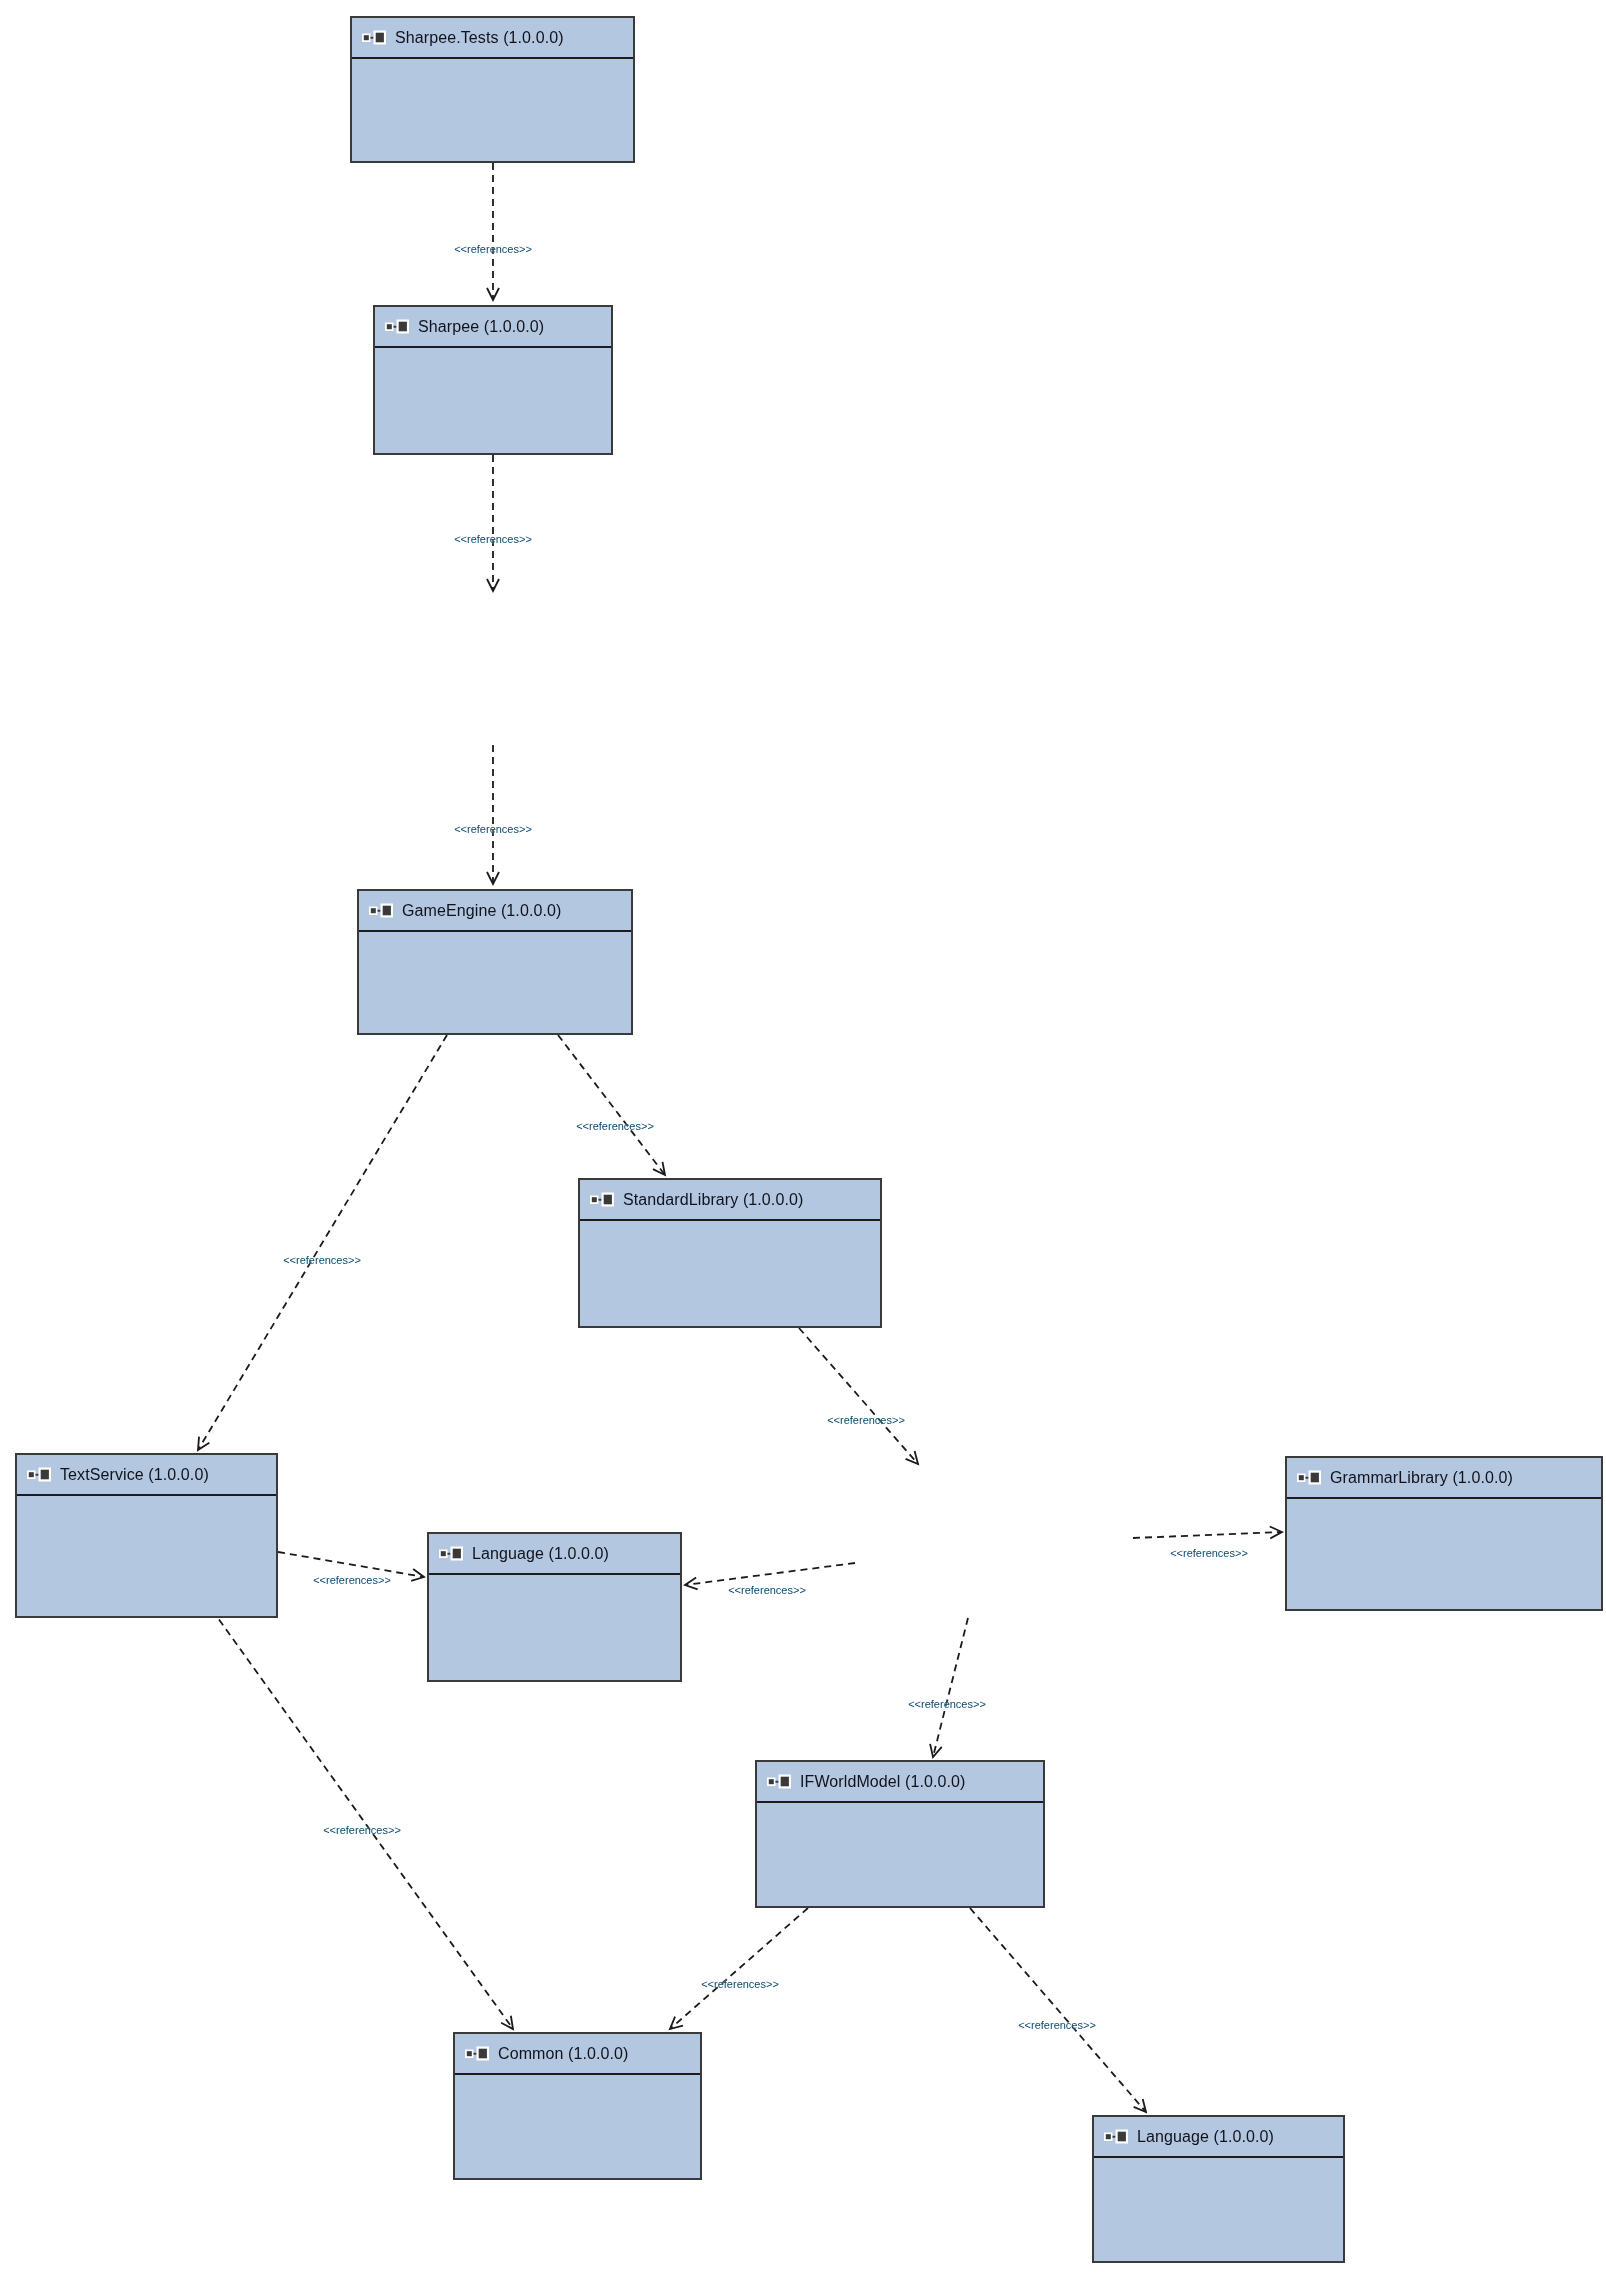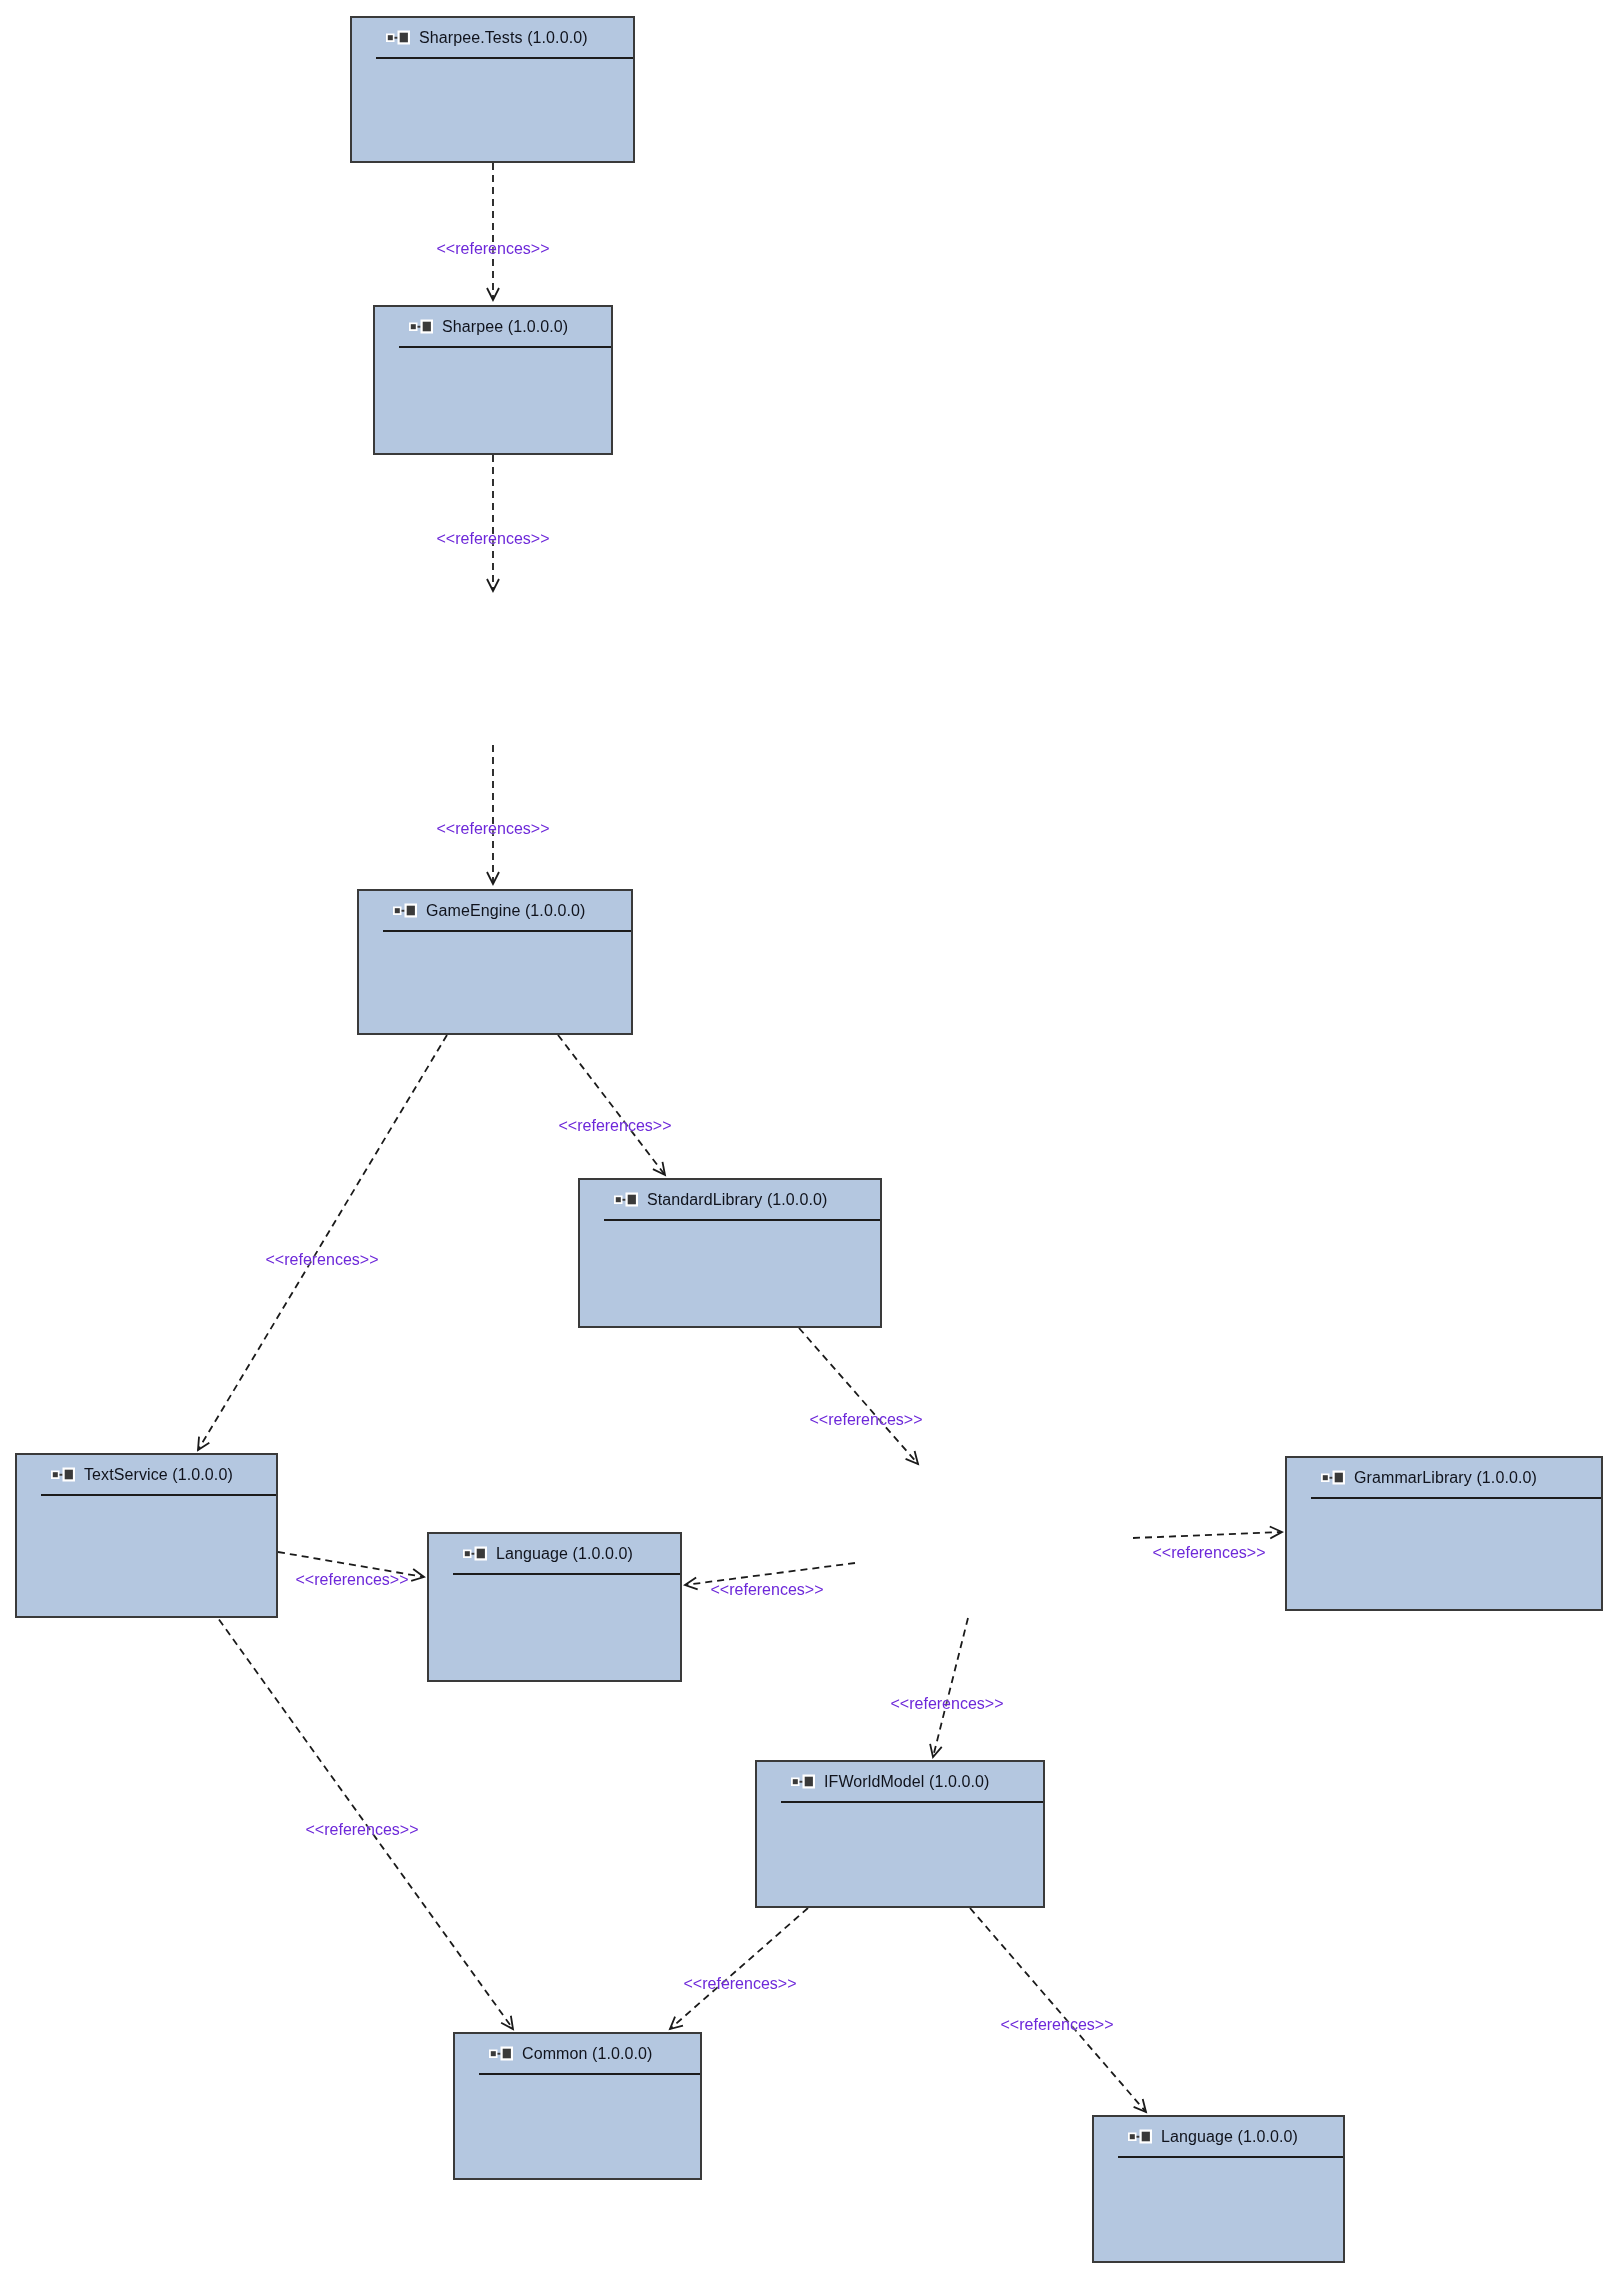--- a/index.html
+++ b/index.html
@@ -19,34 +19,33 @@
     z-index:2;
   }
   .node-header {
     height:41px;
     border-bottom:2px solid #1c1c1c;
     display:flex;
     align-items:center;
     gap:9px;
     padding:11px 10px;
     box-sizing:border-box;
-    margin-left:24px;
   }
   .node-title {
     font-size:16px;
     color:#10131c;
     white-space:nowrap;
     letter-spacing:0.1px;
   }
   .asm-icon { display:inline-flex; flex:0 0 auto; }
   .edge-label {
     position:absolute;
     transform:translate(-50%,-50%);
-    font-size:16px;
-    color:#6d28d9;
+    font-size:11px;
+    color:#0c4a6e;
     white-space:nowrap;
     z-index:3;
     text-shadow:0 0 2px #ffffff;
   }
 </style>
 </head>
 <body>
 
 <div id="canvas">
 

